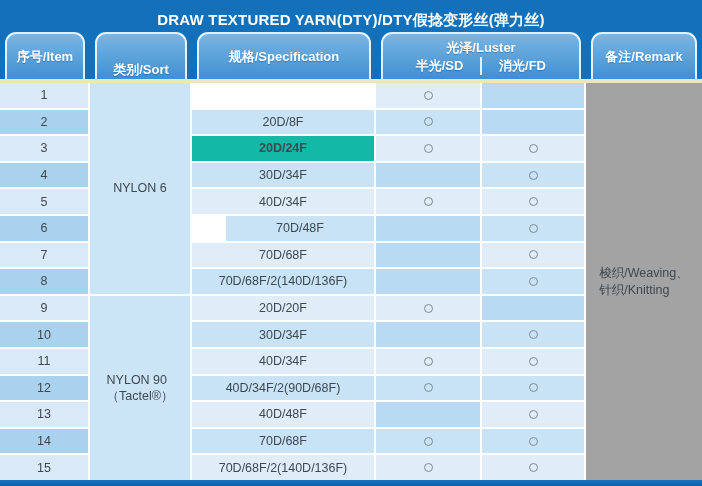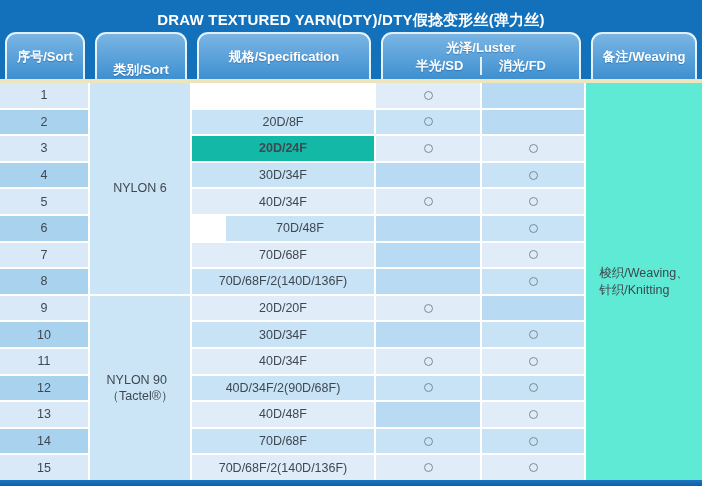--- a/index.html
+++ b/index.html
@@ -48,21 +48,21 @@
 <body>
 
 <div id="stage">
 
   <div class="title-bar">
     <span>DRAW TEXTURED YARN(DTY)/DTY假捻变形丝(弹力丝)</span>
   </div>
 
   <div class="tabs">
     <div class="tab" style="left:5px;width:80px;height:47px;">
-      <span>序号/Sort</span>
+      <span>序号/Item</span>
     </div>
     <div class="tab" style="left:95px;width:92px;height:47px;align-items:flex-end;">
       <span>类别/Sort</span>
     </div>
     <div class="tab" style="left:197px;width:174px;height:47px;">
       <span>规格/Specification</span>
     </div>
     <div class="tab split" style="left:381px;width:200px;height:47px;">
       <div class="luster-top">
         <span>光泽/Luster</span>
@@ -72,21 +72,21 @@
         <div class="half">
           <span>半光/SD</span>
         </div>
         <div class="v-divider"></div>
         <div class="half">
           <span>消光/FD</span>
         </div>
       </div>
     </div>
     <div class="tab" style="left:591px;width:106px;height:47px;">
-      <span>备注/Weaving</span>
+      <span>备注/Remark</span>
     </div>
   </div>
 
   <div class="sep-line"></div>
 
   <div class="tbody">
       <div class="cell" style="grid-area: 1 / 1; background: rgb(217, 233, 247);">1</div>
       <div class="cell" style="grid-area: 1 / 4; background: rgb(224, 237, 249);">
         <span class="ring"></span>
       </div>
@@ -183,19 +183,19 @@
       <div class="cell" style="grid-area: 15 / 1; background: rgb(217, 233, 247);">15</div>
       <div class="cell" style="grid-area: 15 / 3; background: rgb(224, 237, 249);">70D/68F/2(140D/136F)</div>
       <div class="cell" style="grid-area: 15 / 4; background: rgb(224, 237, 249);">
         <span class="ring"></span>
       </div>
       <div class="cell" style="grid-area: 15 / 5; background: rgb(224, 237, 249);">
         <span class="ring"></span>
       </div>
       <div class="cell pre" style="grid-area: 9 / 2 / span 7; background: rgb(203, 228, 246);">NYLON 90
 （Tactel®）</div>
-      <div class="cell pre" style="grid-area: 1 / 6 / span 15; background: #5eead4;">梭织/Weaving、
+      <div class="cell pre" style="grid-area: 1 / 6 / span 15; background: #a3a3a3;">梭织/Weaving、
 针织/Knitting</div>
     </div>
 
   <div class="bottom-bar"></div>
 
 </div>
 
 </body></html>

